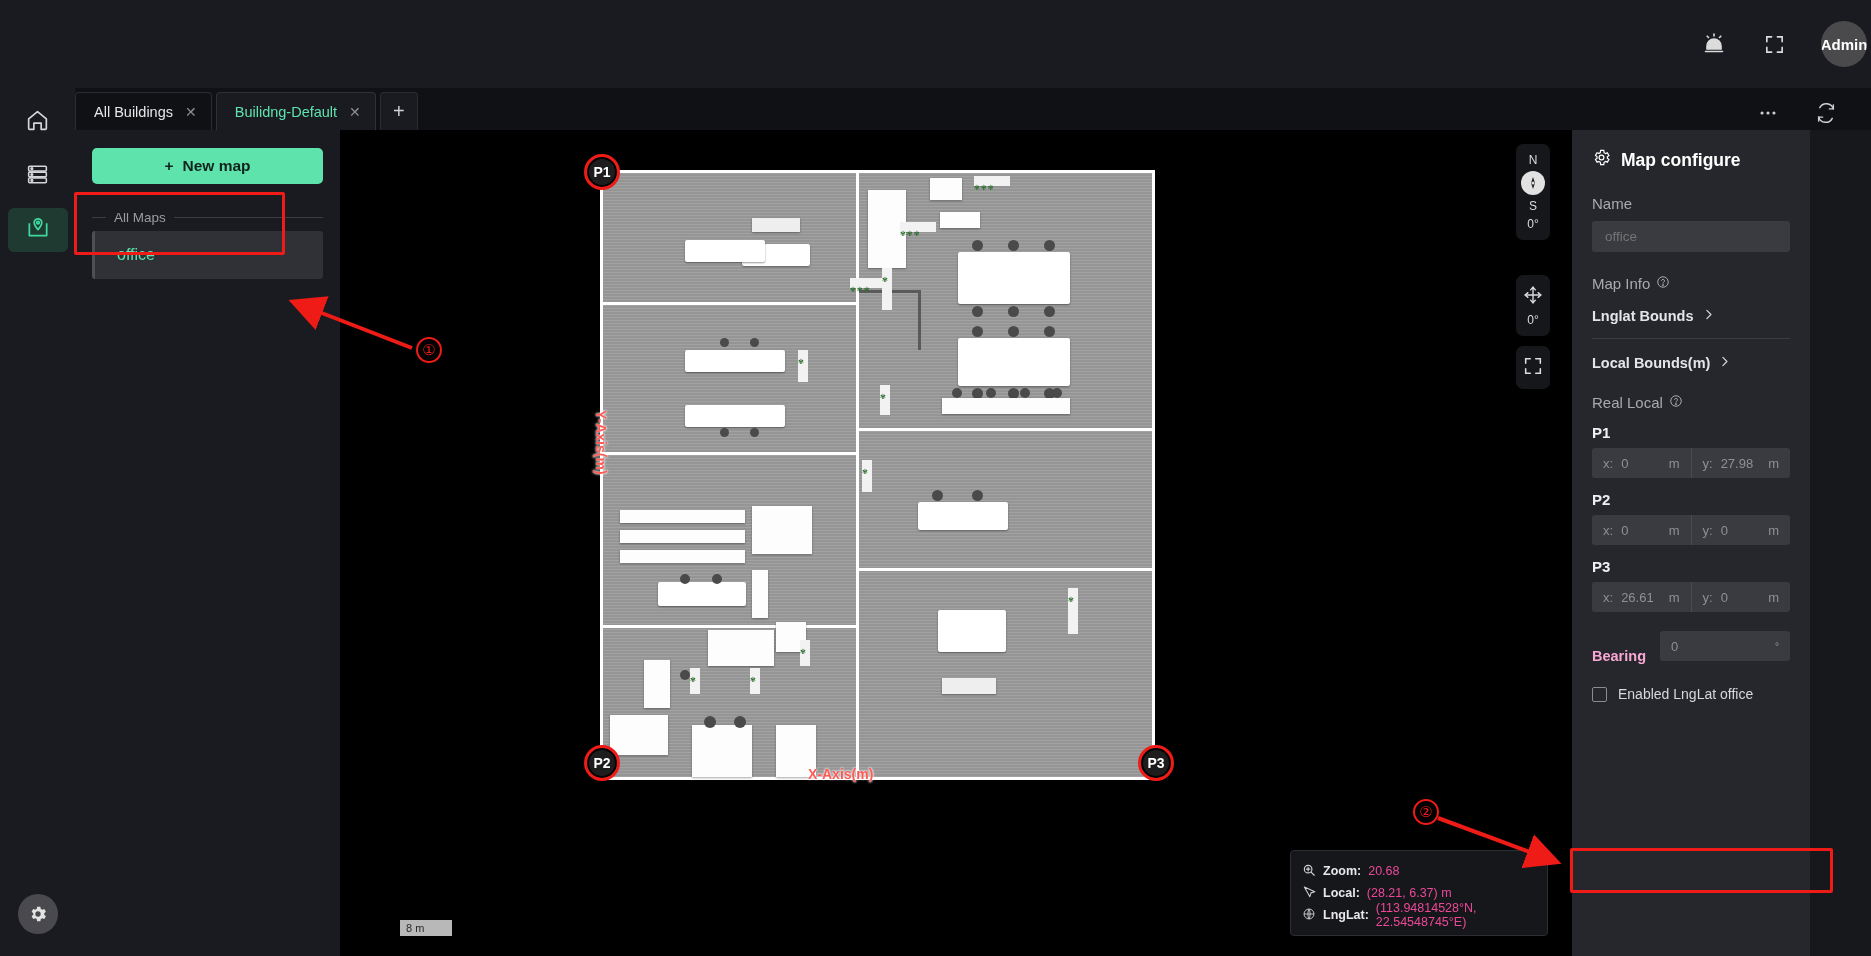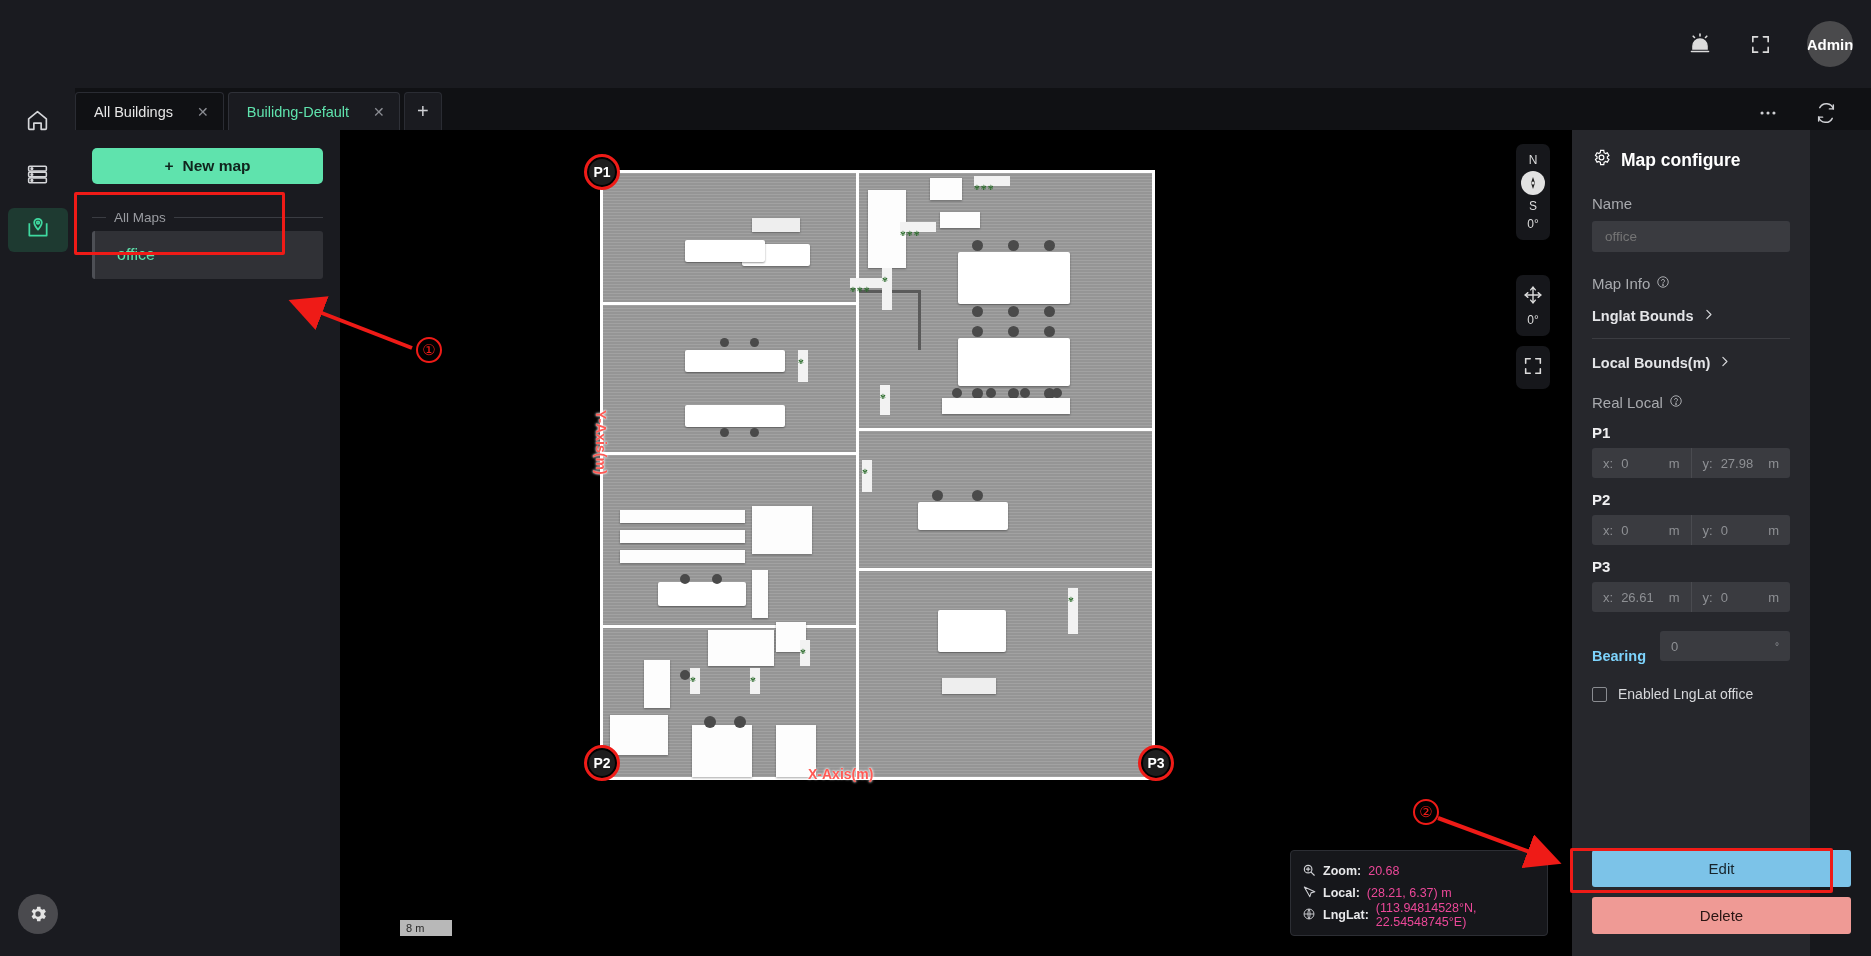--- a/index.html
+++ b/index.html
@@ -22,21 +22,21 @@
     background: linear-gradient(145deg,#2d3039,#1d1f26);
     display: flex; align-items: center; justify-content: center;
     box-shadow: inset 0 0 0 1px #3a3d46;
   }
   .app-title {
     color: #ffffff; font-size: 29px; font-weight: bold;
     margin-left: 18px; letter-spacing: .3px;
   }
   .topbar-right {
     margin-left: auto; display: flex; align-items: center;
-    margin-right: 18px; gap: 34px;
+    margin-right: 4px; gap: 34px;
   }
   .tb-icon { width: 26px; height: 26px; display:flex; align-items:center; justify-content:center; cursor: pointer; }
   .avatar {
     width: 46px; height: 46px; border-radius: 50%;
     background: #4a4a4c; color: #fff; font-size: 15px; font-weight: bold;
     display: flex; align-items: center; justify-content: center;
     overflow: hidden; cursor: pointer;
   }
 
   
@@ -56,21 +56,21 @@
     display: flex; align-items: center; justify-content: center; cursor: pointer;
   }
 
   
   .tabstrip {
     position: absolute; top: 88px; left: 75px; width: 1796px; height: 42px;
     background: #101114; display: flex; align-items: flex-end;
   }
   .tab {
     height: 38px; padding: 0 14px 0 18px; display: flex; align-items: center;
-    gap: 24px; font-size: 14.5px; color: #e6e6e6; cursor: pointer;
+    gap: 12px; font-size: 14.5px; color: #e6e6e6; cursor: pointer;
     border-radius: 4px 4px 0 0; margin-right: 4px; background: transparent;
     border: 1px solid #2a2c33; border-bottom: none;
   }
   .tab.active { background: #1a1b20; color: #5fe3ad; border-color:#2f3138; }
   .tab-close { color: #8b8d93; font-size: 14px; line-height: 1; cursor: pointer; }
   .tab-add {
     height: 38px; width: 38px; display:flex; align-items:center; justify-content:center;
     color:#cfd0d4; font-size: 20px; cursor: pointer;
     border: 1px solid #2a2c33; border-bottom: none; border-radius: 4px 4px 0 0;
     background: #1a1b20;
@@ -191,21 +191,21 @@
   .hr { margin-top: 14px; height:1px; background:#3b3c41; }
   .ptitle { margin-top: 13px; font-size: 15px; font-weight: bold; color: #f0f0f2; }
   .xyrow { margin-top: 7px; display: flex; background: #3a3b40; border-radius: 3px; height: 30px; overflow:hidden; }
   .xycell {
     flex: 1; display: flex; align-items: center; gap: 8px;
     padding: 0 11px; font-size: 13px; color: #8e9094;
   }
   .xycell + .xycell { border-left: 1px solid #4a4b50; }
   .xycell .unit { margin-left: auto; }
   .bearing-row { margin-top: 16px; display: flex; align-items: center; gap: 14px; }
-  .bearing-row .lab { font-size: 14.5px; font-weight: bold; color: #7dd3fc; margin-top: 20px; }
+  .bearing-row .lab { font-size: 14.5px; font-weight: bold; color: #f9a8d4; margin-top: 20px; }
   .bearing-input {
     flex: 1; height: 30px; background: #3a3b40; border-radius: 3px;
     display: flex; align-items: center; padding: 0 11px; font-size: 13px; color: #8e9094;
   }
   .bearing-input .deg { margin-left: auto; font-size: 10px; }
   .check-row { margin-top: 22px; display: flex; align-items: center; gap: 11px; font-size: 14px; color: #d7d8db; cursor:pointer;}
   .checkbox { width: 15px; height: 15px; border: 1px solid #8a8c91; border-radius: 2px; background: transparent; }
   .cfg-actions { position: absolute; left: 20px; bottom: 22px; width: 259px; }
   .btn-edit {
     width: 100%; height: 37px; background: #7cc3e8; border: none; border-radius: 3px;
@@ -621,24 +621,20 @@
         <span>0</span>
         <span class="deg">°</span>
       </div>
     </div>
 
     <div class="check-row">
       <span class="checkbox"></span>
       <span>Enabled LngLat office</span>
     </div>
 
-    <div class="cfg-actions">
-      <button class="btn-edit">Edit</button>
-      <button class="btn-delete">Delete</button>
-    </div>
   </div>
   <div class="ann-box-2"></div>
 
   <svg class="ann-svg" width="1871" height="956">
     <defs>
       <marker id="ah" markerWidth="9" markerHeight="9" refX="7" refY="4.5" orient="auto">
         <path d="M0 0 L9 4.5 L0 9 z" fill="#ef1b17"></path>
       </marker>
     </defs>
     <line x1="412" y1="348" x2="296" y2="303" stroke="#ef1b17" stroke-width="4" marker-end="url(#ah)"></line>

